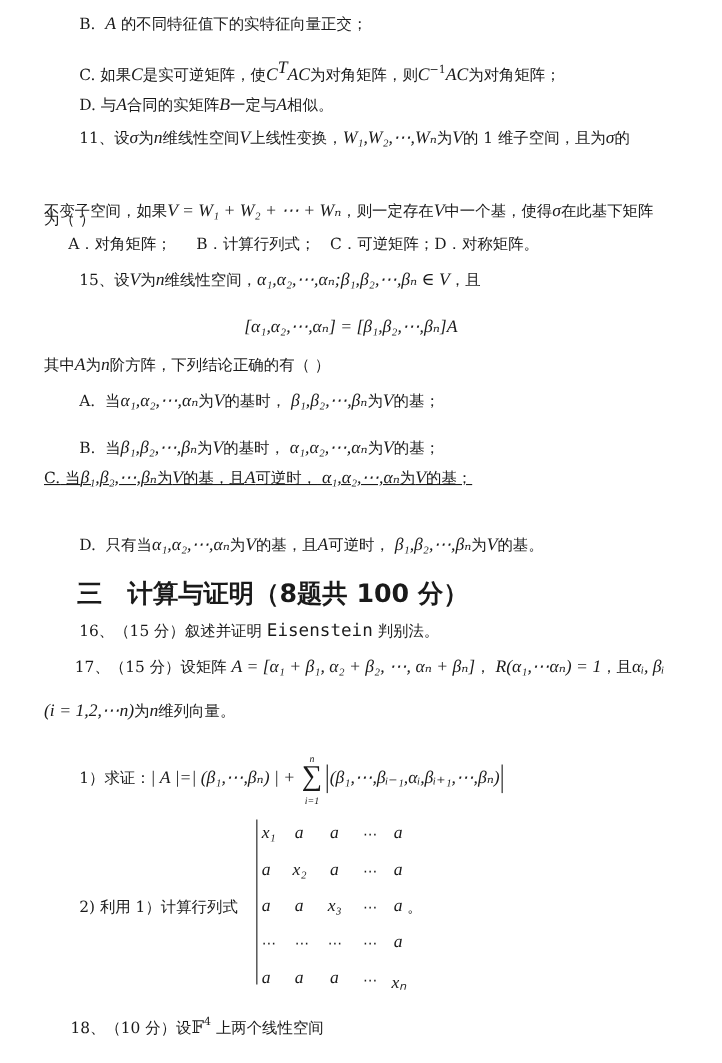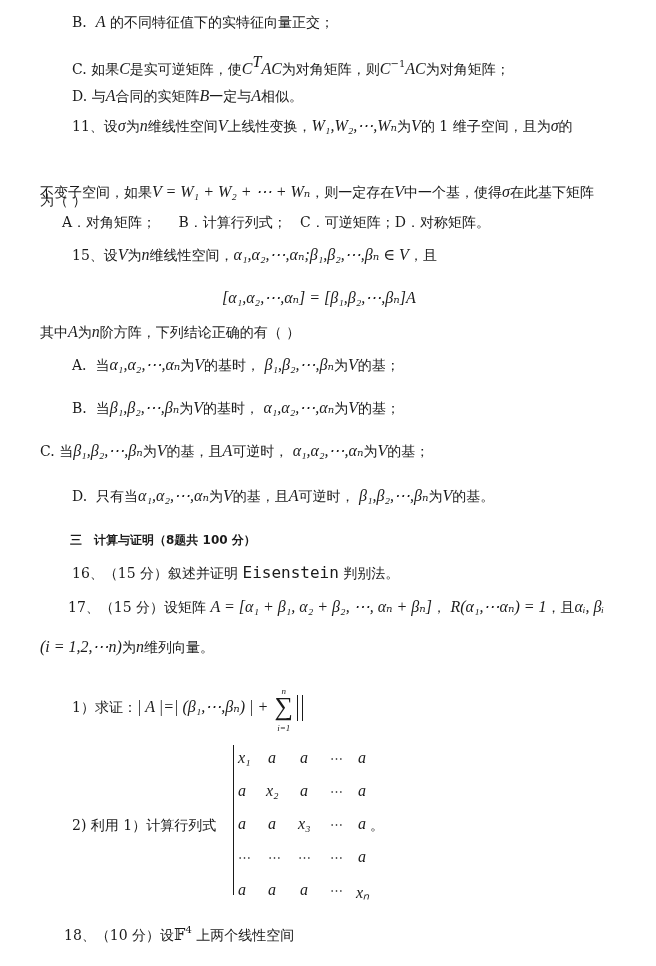--- a/index.html
+++ b/index.html
@@ -2,21 +2,21 @@
 <html><head>
 <meta charset="utf-8">
 <style>
   html, body { margin:0; padding:0; background:#ffffff; }
   body { width:656px; height:966px; position:relative; overflow:hidden;
          font-family:"DejaVu Serif","Liberation Serif",serif; color:#1a1a1a; font-size:14px; }
   .line { position:absolute; white-space:nowrap; line-height:20px; }
   .m { font-family:"Liberation Serif","DejaVu Serif",serif; font-style:italic; font-size:16px; }
   .up { font-family:"Liberation Serif","DejaVu Serif",serif; font-style:normal; font-size:16px; }
   sub, sup { font-size:10px; font-style:normal; } sup { vertical-align:7px; }
-  .heading { font-family:"DejaVu Sans","Liberation Sans",sans-serif; font-weight:bold; font-size:12px; }
+  .heading { font-family:"DejaVu Sans","Liberation Sans",sans-serif; font-weight:bold; font-size:23px; }
   .mono { font-family:"DejaVu Sans Mono","Liberation Mono",monospace; font-size:16px; }
   .sumwrap { display:inline-block; position:relative; width:22px; text-align:center; vertical-align:middle; }
   .sum-top { position:absolute; top:-16px; left:0; right:0; font-size:9px; font-style:italic; font-family:"Liberation Serif",serif; }
   .sum-bot { position:absolute; bottom:-18px; left:0; right:0; font-size:9px; font-style:italic; font-family:"Liberation Serif",serif; }
   .sum-sym { font-size:26px; font-family:"Liberation Serif",serif; line-height:20px; }
   .bigbar { display:inline-block; border-left:1px solid #1a1a1a; height:26px; vertical-align:middle; margin:0 2px; }
   .det { position:absolute; left:222px; top:745px; width:150px; height:150px; border-left:1.5px solid #1a1a1a;margin-left:11px; }
   .det-cell { position:absolute; font-family:"Liberation Serif",serif; font-style:italic; font-size:16px; }
   .dots { font-style:normal; font-size:13px; letter-spacing:0; }
 </style>
@@ -56,21 +56,21 @@
 <div class="line" style="left:40px;top:322px;">
   <span>其中</span><span class="m">A</span><span>为</span><span class="m">n</span><span>阶方阵，下列结论正确的有（      ）</span>
 </div>
 
 <div class="line" style="left:72px;top:355px;">
   <span>A.</span>&nbsp;&nbsp;<span>当</span><span class="m">α₁,α₂,⋯,αₙ</span><span>为</span><span class="m">V</span><span>的基时，</span>&nbsp;<span class="m">β₁,β₂,⋯,βₙ</span><span>为</span><span class="m">V</span><span>的基；</span>
 </div>
 <div class="line" style="left:72px;top:398px;">
   <span>B.</span>&nbsp;&nbsp;<span>当</span><span class="m">β₁,β₂,⋯,βₙ</span><span>为</span><span class="m">V</span><span>的基时，</span>&nbsp;<span class="m">α₁,α₂,⋯,αₙ</span><span>为</span><span class="m">V</span><span>的基；</span>
 </div>
-<div class="line" style="left:40px;top:441px;">
+<div class="line" style="left:40px;top:425px;text-decoration:underline;">
   <span>C.</span>&nbsp;<span>当</span><span class="m">β₁,β₂,⋯,βₙ</span><span>为</span><span class="m">V</span><span>的基，且</span><span class="m">A</span><span>可逆时，</span>&nbsp;<span class="m">α₁,α₂,⋯,αₙ</span><span>为</span><span class="m">V</span><span>的基；</span>
 </div>
 <div class="line" style="left:72px;top:486px;">
   <span>D.</span>&nbsp;&nbsp;<span>只有当</span><span class="m">α₁,α₂,⋯,αₙ</span><span>为</span><span class="m">V</span><span>的基，且</span><span class="m">A</span><span>可逆时，</span>&nbsp;<span class="m">β₁,β₂,⋯,βₙ</span><span>为</span><span class="m">V</span><span>的基。</span>
 </div>
 
 <div class="line heading" style="left:70px;top:530px;">三　计算与证明（8题共 100 分）</div>
 
 <div class="line" style="left:72px;top:563px;">
   <span>16、</span><span>（15 分）</span><span>叙述并证明</span>&nbsp;<span class="mono">Eisenstein</span>&nbsp;<span>判别法。</span>
@@ -78,21 +78,21 @@
 
 <div class="line" style="left:68px;top:597px;">
   <span>17、</span><span>（15  分）</span><span>设矩阵</span>&nbsp;<span class="m">A = [α₁ + β₁, α₂ + β₂, ⋯, αₙ + βₙ]</span>，&nbsp;<span class="m">R(α₁,⋯αₙ) = 1</span><span>，且</span><span class="m">αᵢ, βᵢ</span>
 </div>
 <div class="line" style="left:40px;top:637px;">
   <span class="m">(i = 1,2,⋯n)</span><span>为</span><span class="m">n</span><span>维列向量。</span>
 </div>
 
 <div class="line" style="left:72px;top:695px;">
   <span>1）求证：</span><span class="m">| A |=| (β₁,⋯,βₙ) | +</span>
-  <span class="sumwrap"><span class="sum-top">n</span><span class="sum-sym">∑</span><span class="sum-bot">i=1</span></span><span class="bigbar"></span><span class="bigbar"></span>
+  <span class="sumwrap"><span class="sum-top">n</span><span class="sum-sym">∑</span><span class="sum-bot">i=1</span></span><span class="bigbar"></span><span class="m">(β₁,⋯,βᵢ₋₁,αᵢ,βᵢ₊₁,⋯,βₙ)</span><span class="bigbar"></span>
 </div>
 
 <div class="line" style="left:72px;top:815px;">
   <span>2) 利用 1）计算行列式</span>
 </div>
 <div class="det">
   <span class="det-cell" style="left:4px;top:4px;">x₁</span>
   <span class="det-cell" style="left:34px;top:4px;">a</span>
   <span class="det-cell" style="left:66px;top:4px;">a</span>
   <span class="det-cell dots" style="left:96px;top:6px;">⋯</span>

